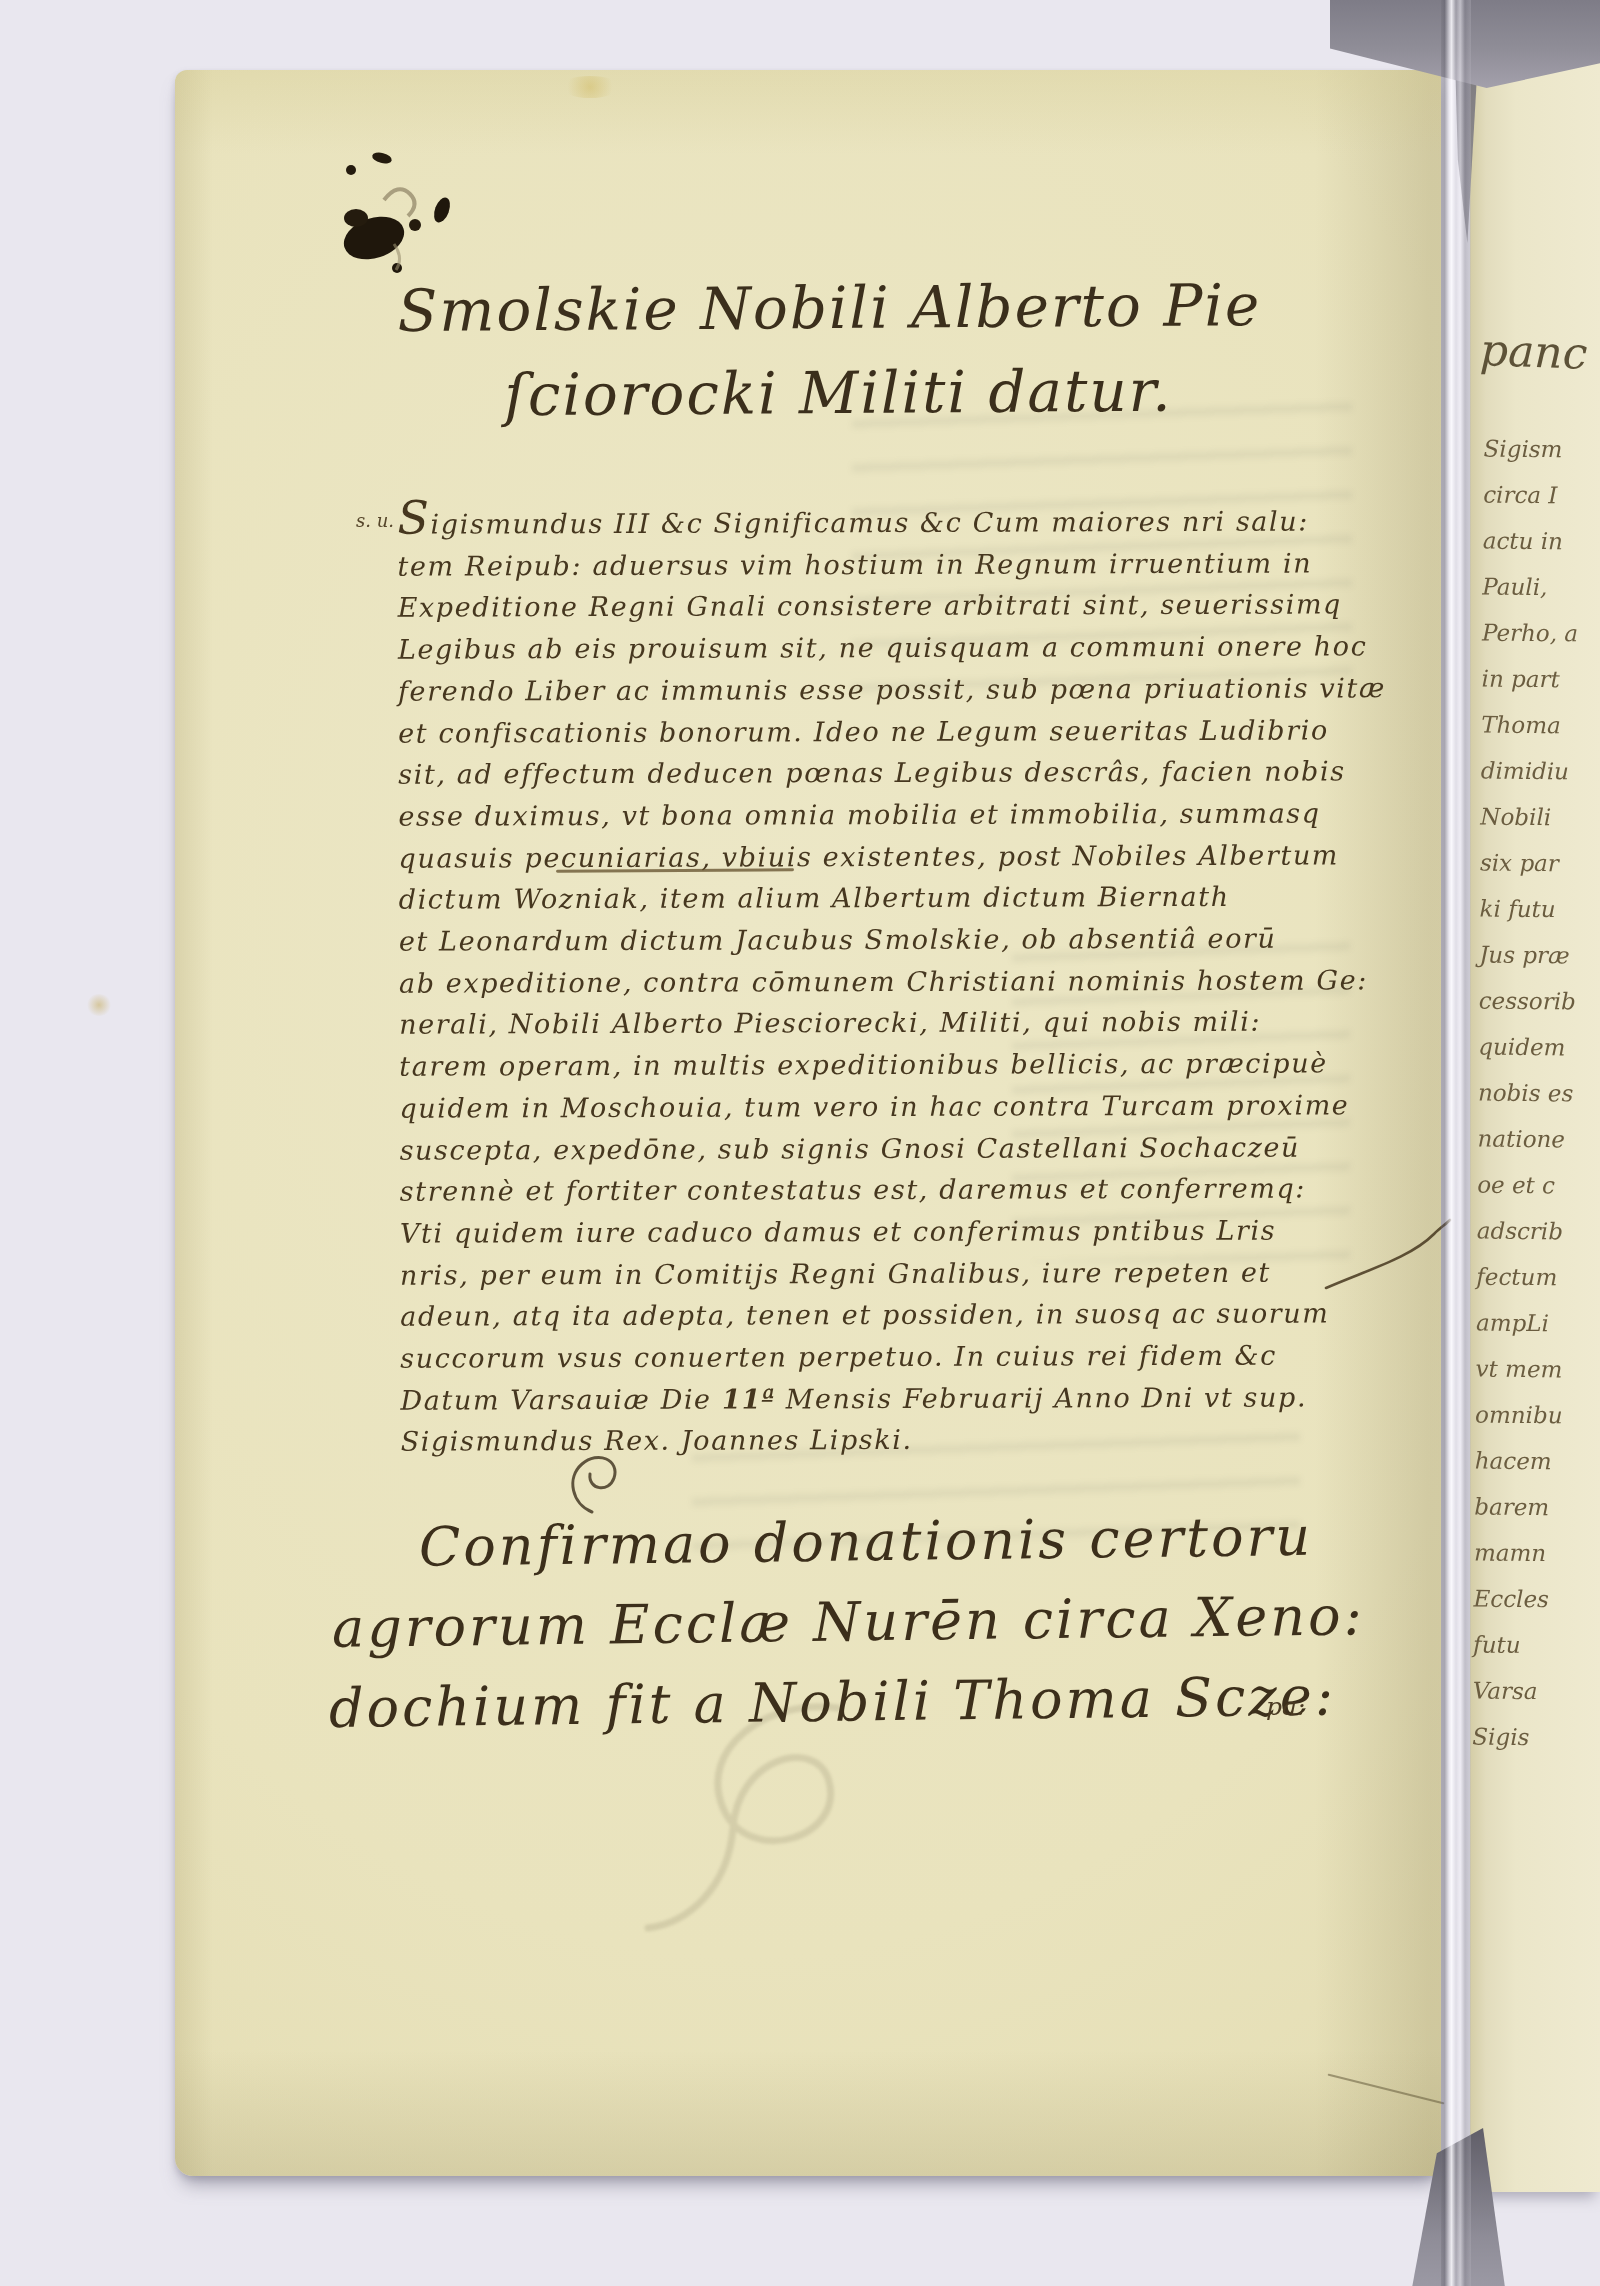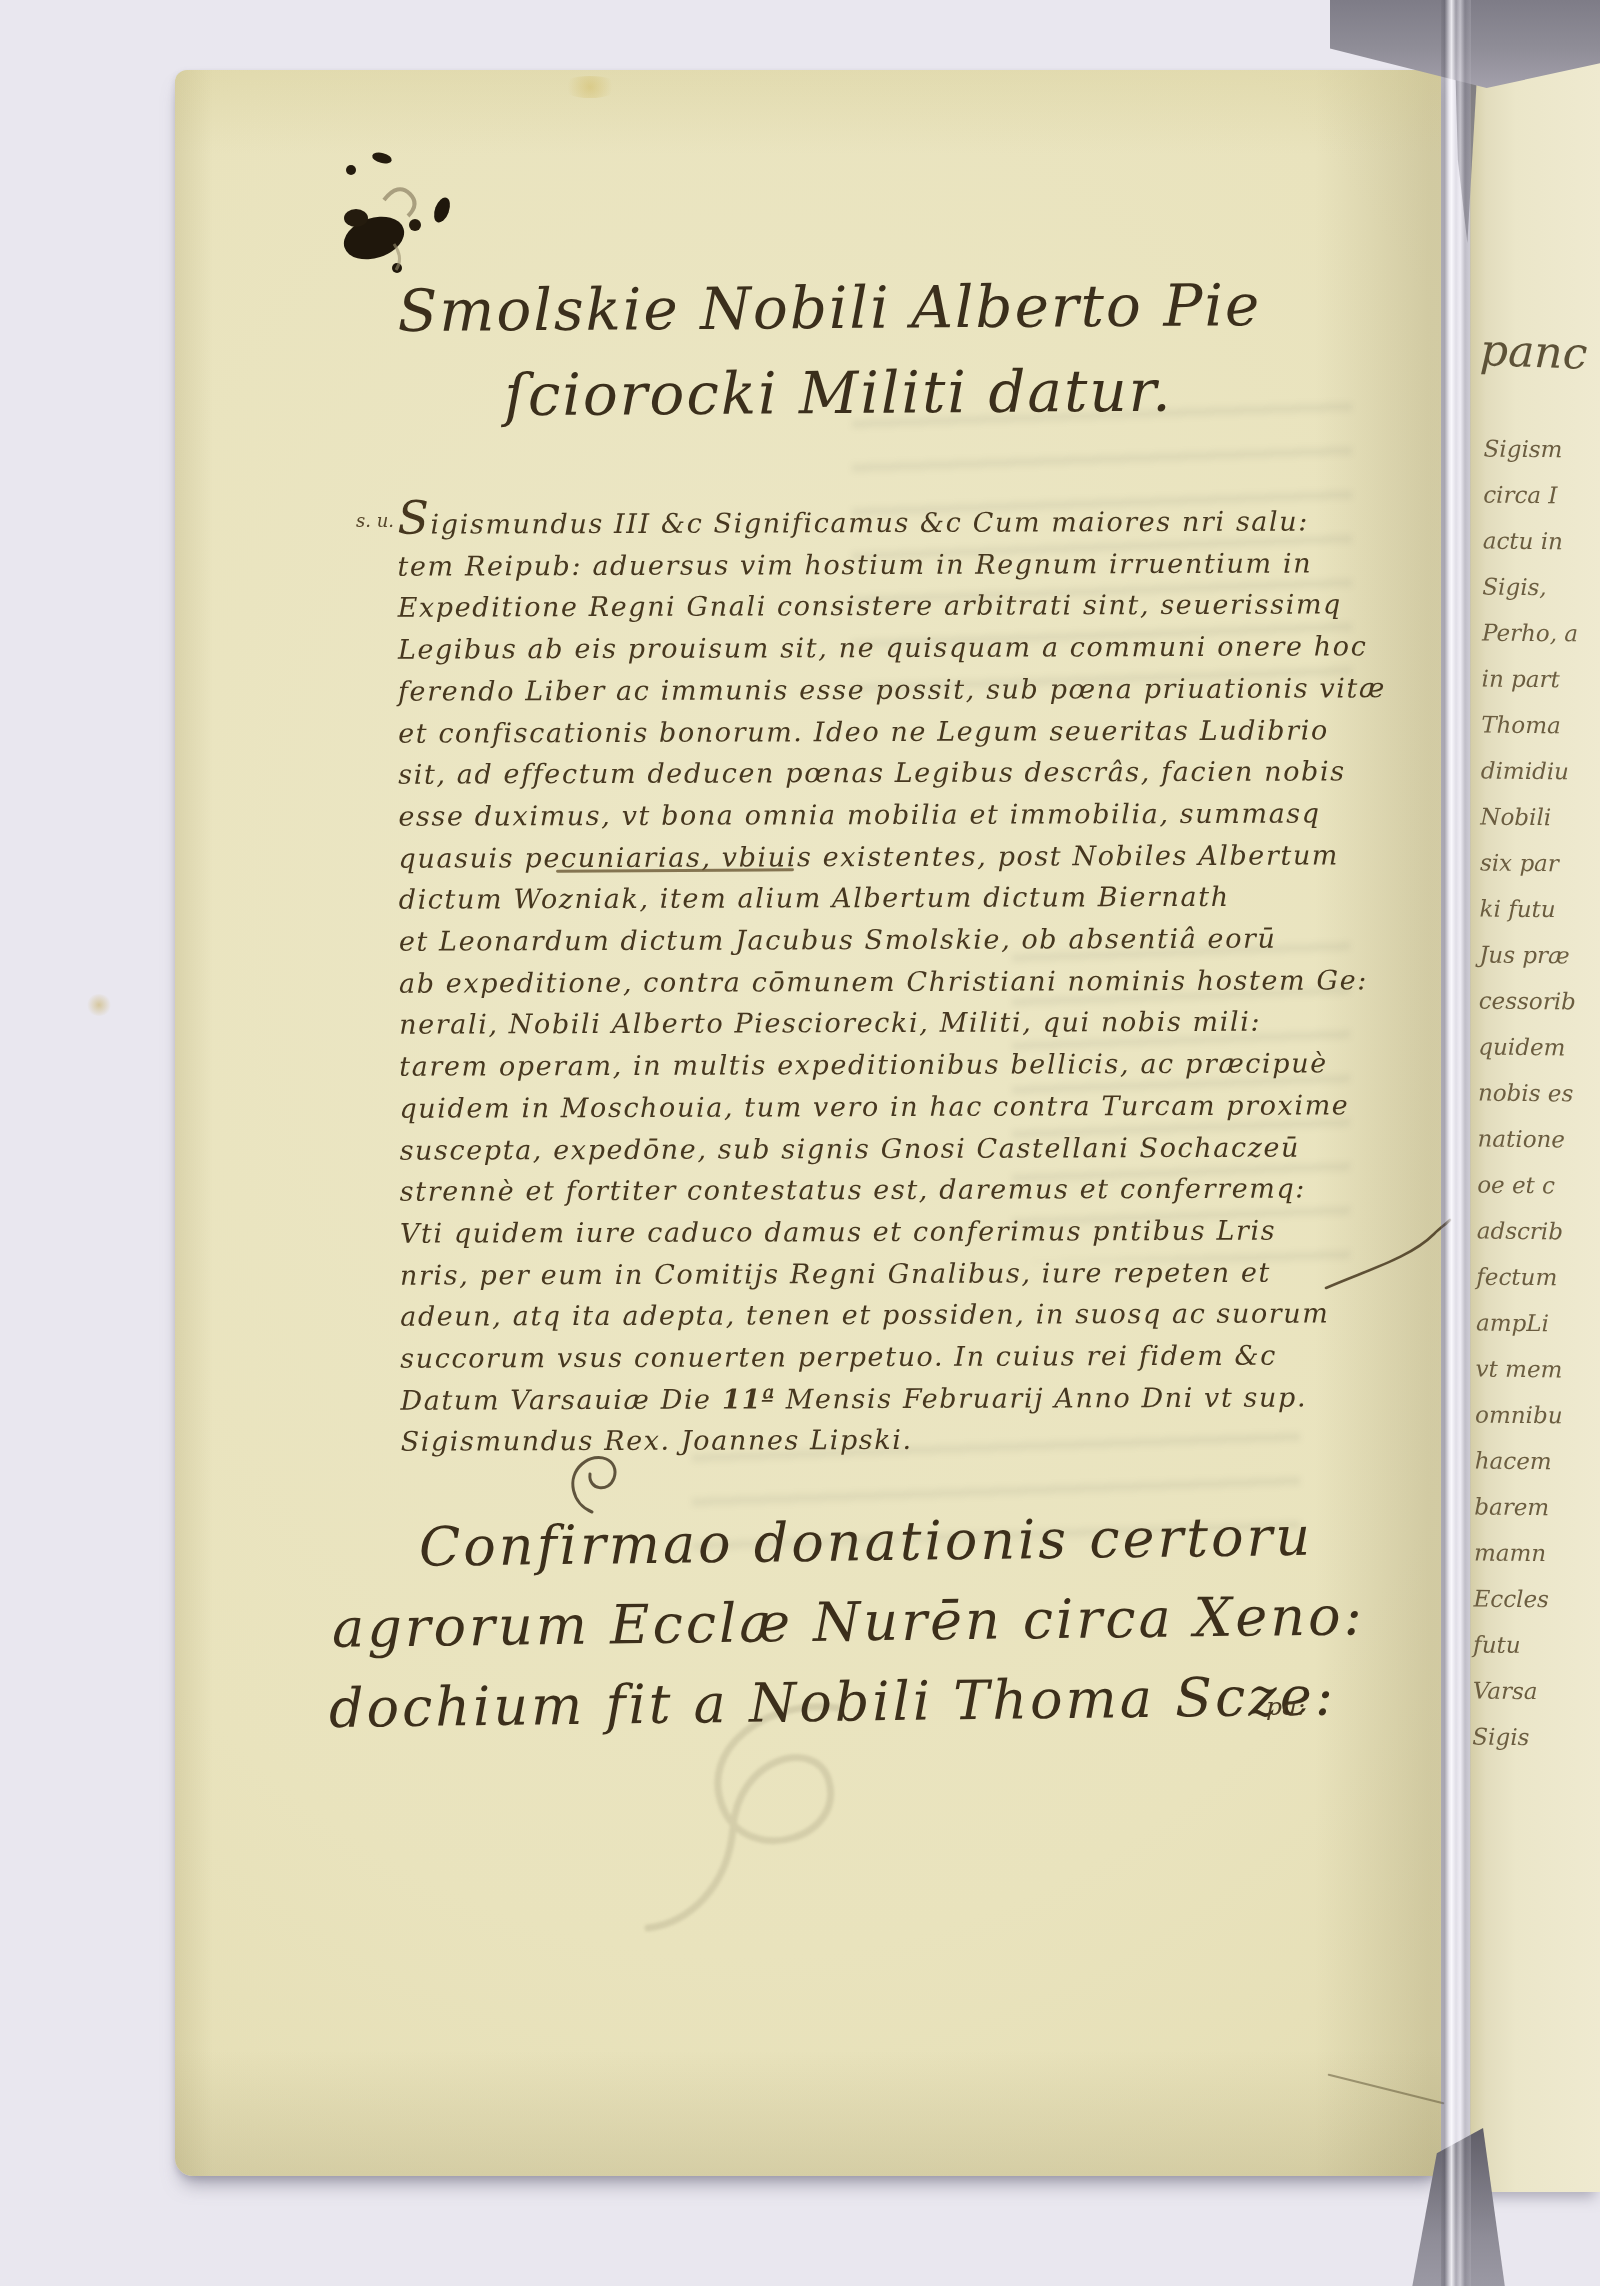--- a/index.html
+++ b/index.html
@@ -210,21 +210,21 @@
   </div>
 
   <div class="catchword">pa:</div>
 
   <div class="right-page">
     <div class="np-heading">panc</div>
     <div class="np-lines">
       <div>Sigism</div>
       <div>circa I</div>
       <div>actu in</div>
-      <div>Sigis,</div>
+      <div>Pauli,</div>
       <div>Perho, a</div>
       <div>in part</div>
       <div>Thoma</div>
       <div>dimidiu</div>
       <div>Nobili</div>
       <div>six par</div>
       <div>ki futu</div>
       <div>Jus præ</div>
       <div>cessorib</div>
       <div>quidem</div>

